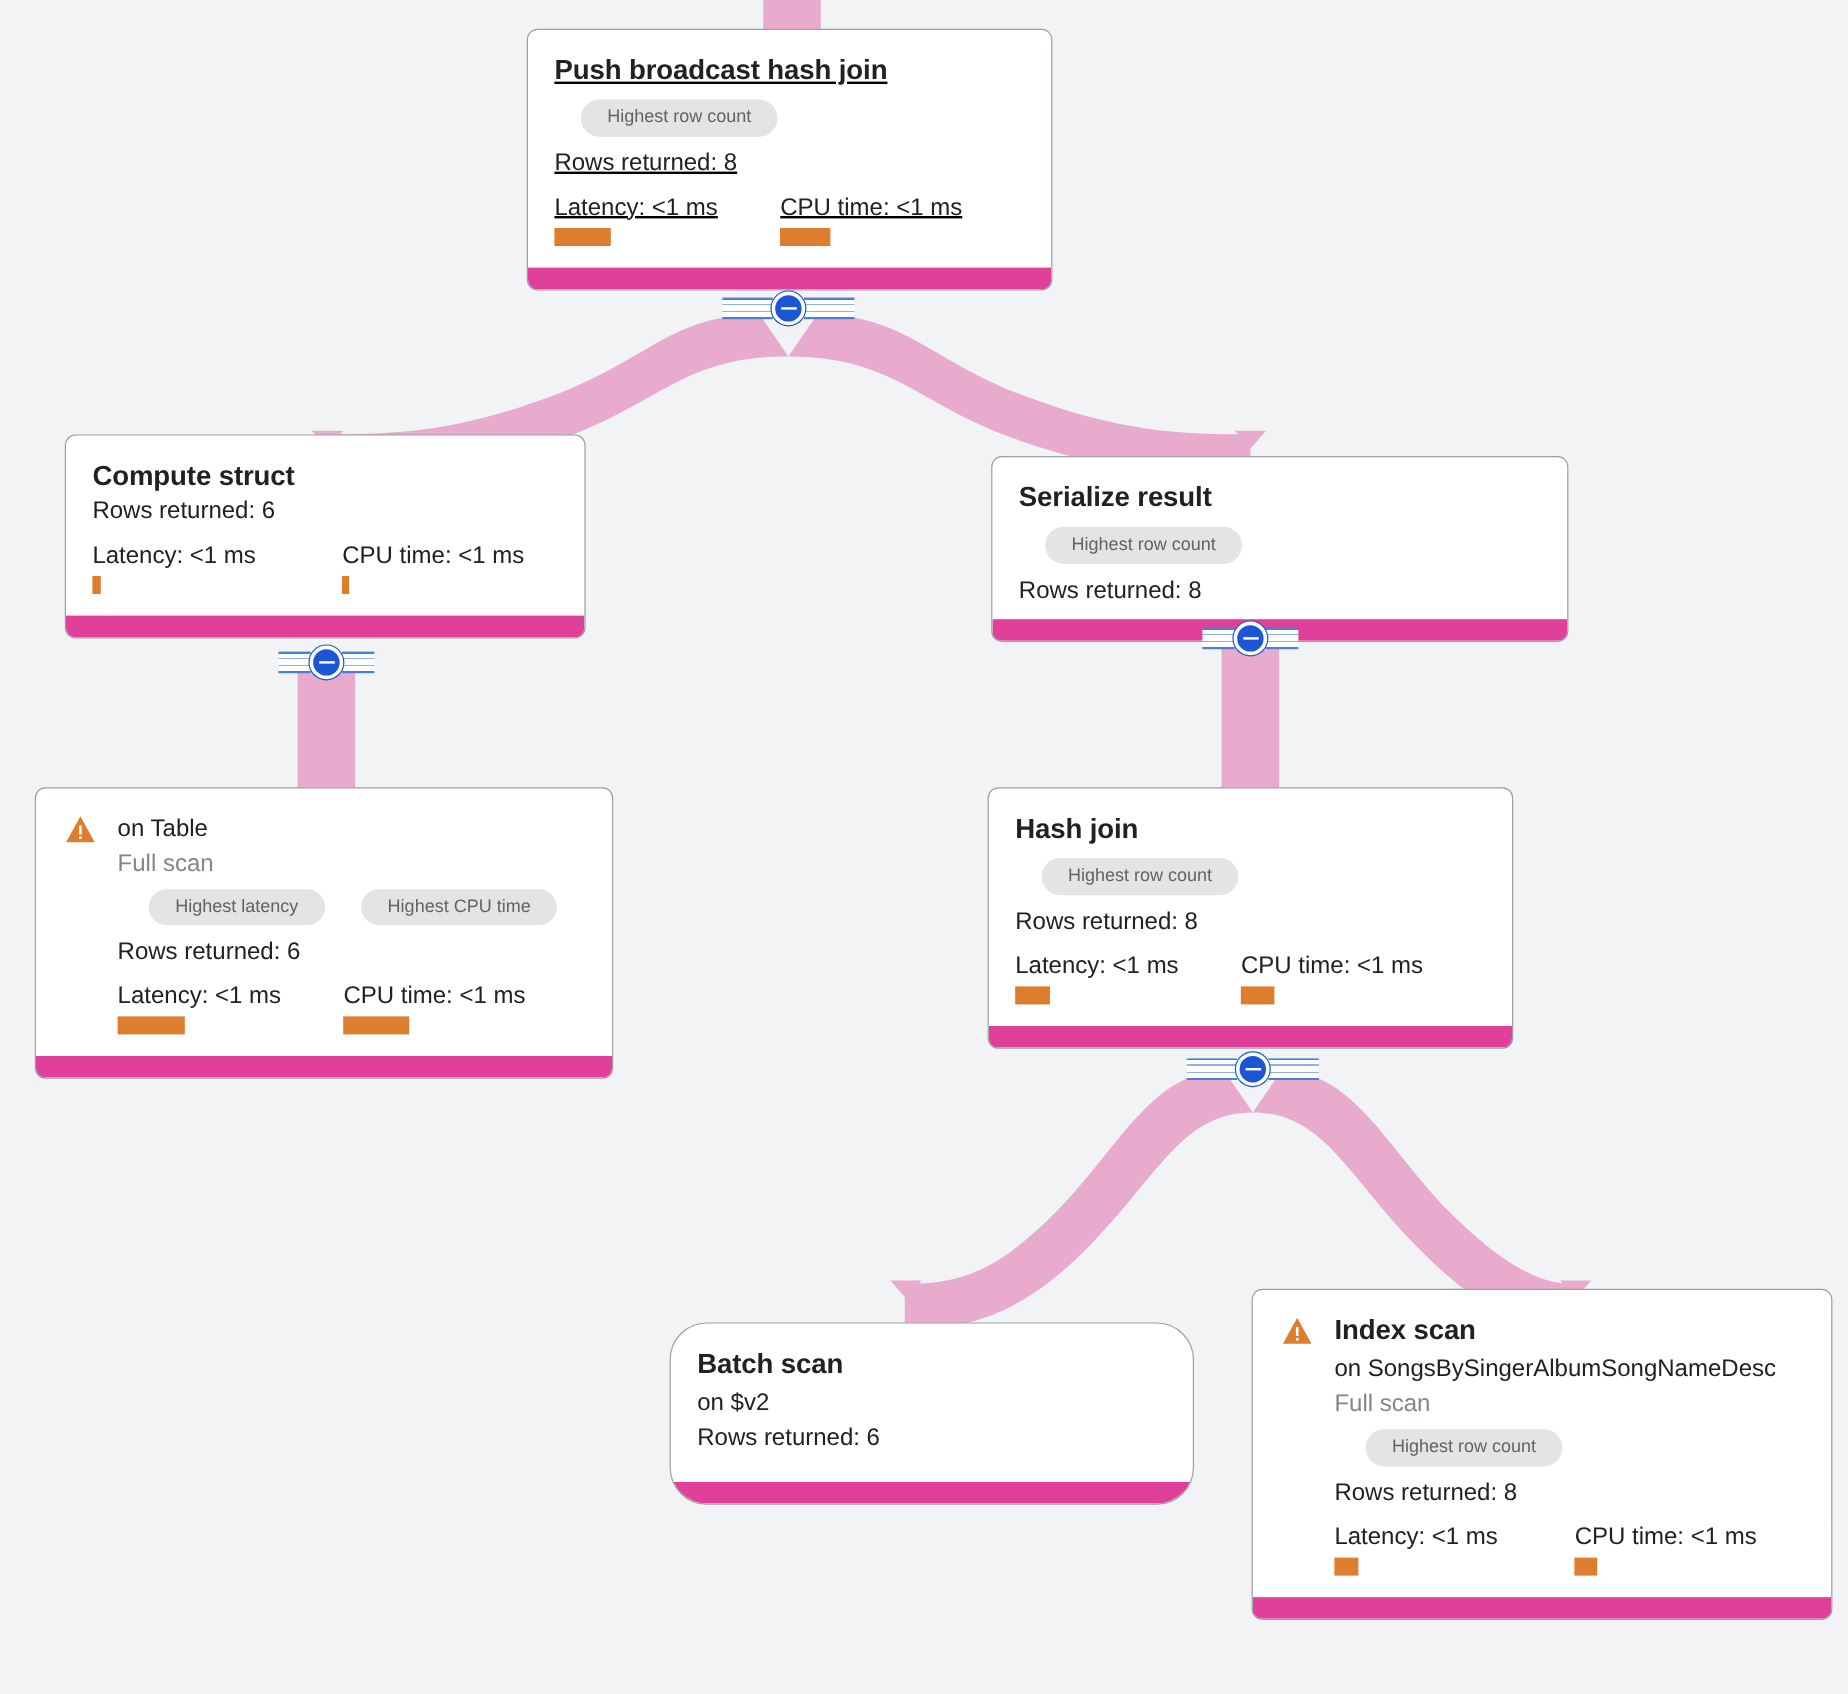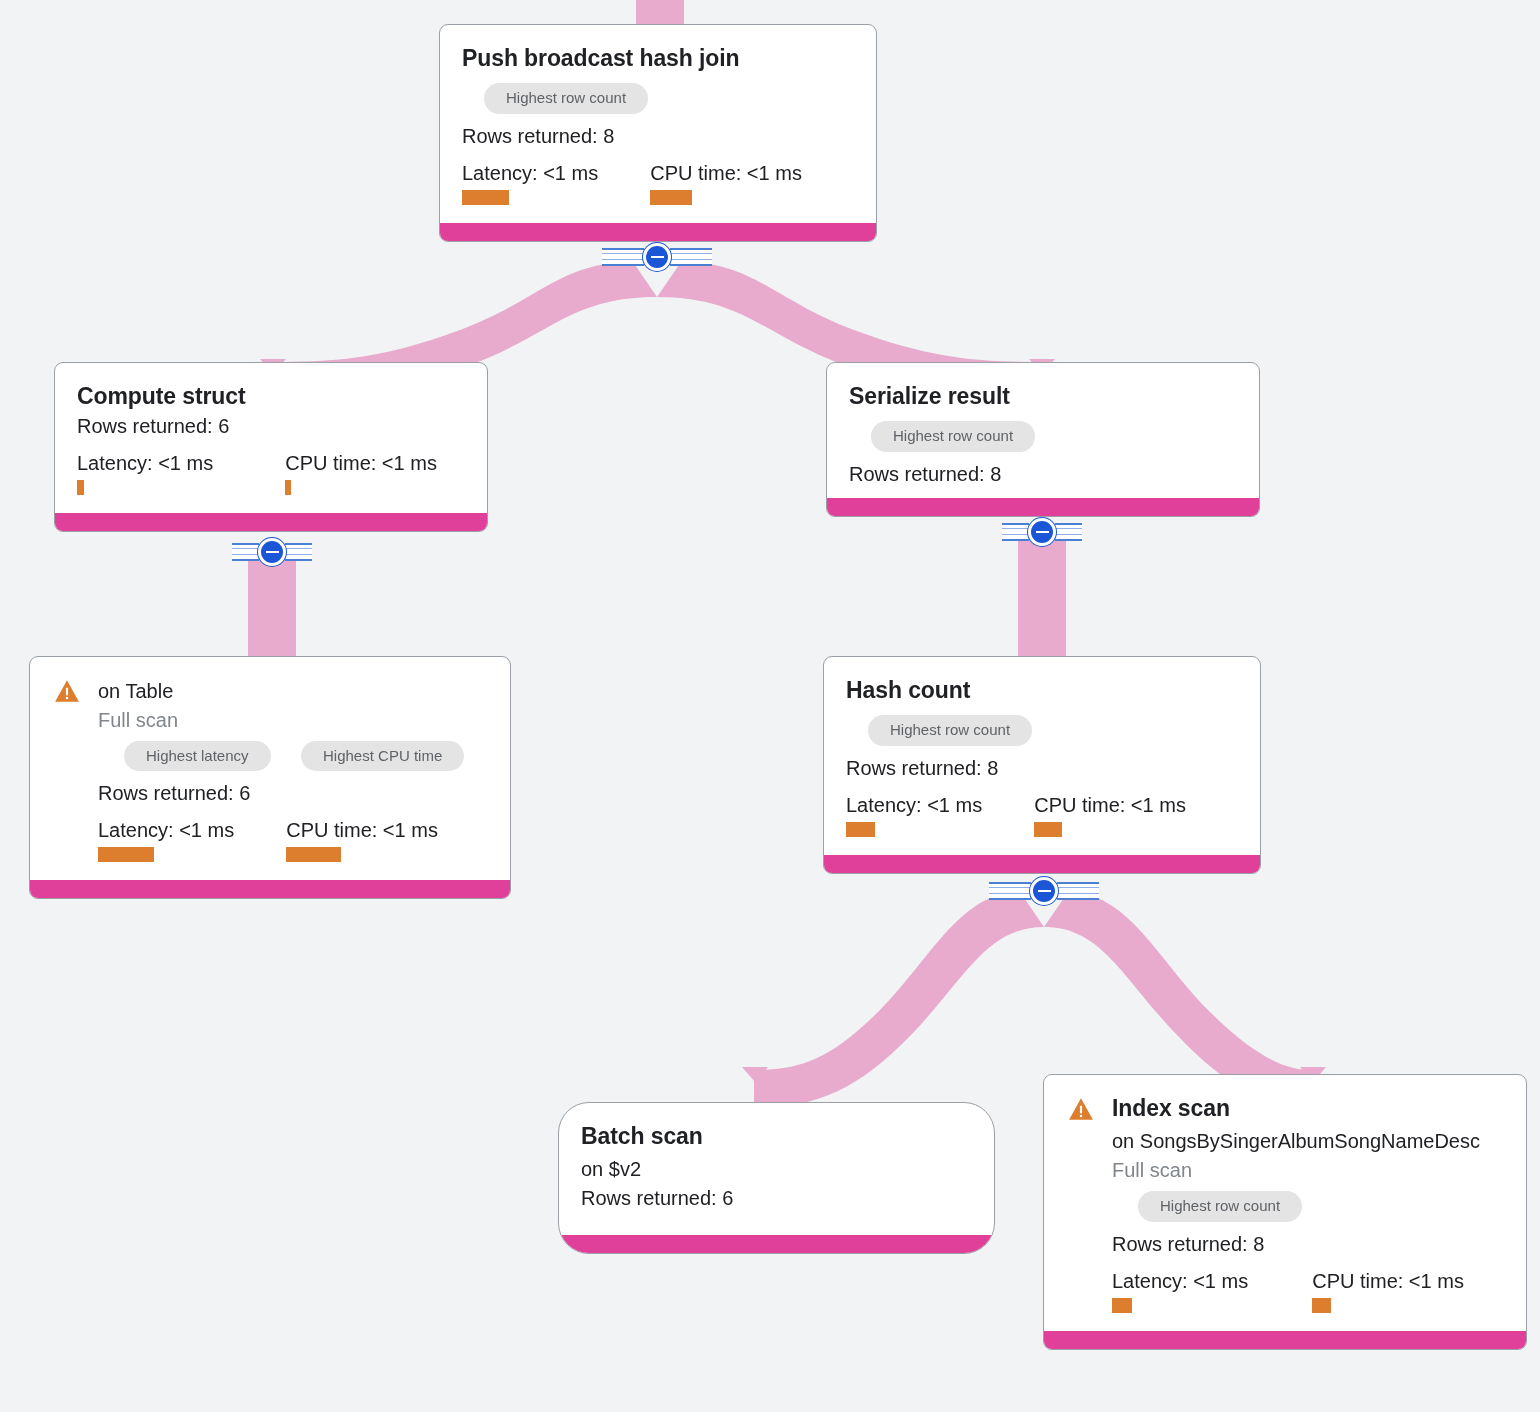--- a/index.html
+++ b/index.html
@@ -199,21 +199,21 @@
 
     <path d="M 1068 892
              C 1128 892, 1158 960, 1208 1010
              C 1258 1060, 1288 1070, 1312 1070
              L 1312 1070 L 1312 1108 L 1312 1108
              C 1270 1108, 1232 1092, 1178 1036
              C 1122 978, 1102 927, 1044 927 Z" fill="#e8aacd"></path>
     <polygon points="1300,1067 1326,1067 1313,1082" fill="#e8aacd"></polygon>
   </svg>
 
-  <div class="node" style="left:439px; top:24px; width:438px;">
+  <div class="node" style="left:439px; top:24px; width:438px;text-decoration:underline;">
     <div class="node-body">
       <div class="node-title">Push broadcast hash join</div>
       <div class="badge" style="margin-left:22px;">Highest row count</div>
       <div class="rows-line">Rows returned: 8</div>
       <div class="metrics">
         <div class="metric" style="margin-right:52px;">
           <div class="metric-label">Latency: &lt;1 ms</div>
           <div class="metric-bar" style="width:47px;"></div>
         </div>
         <div class="metric">
@@ -248,21 +248,21 @@
     </div>
     <div class="node-footer"></div>
   </div>
 
   <div class="collapse-ctl" style="left:272px; top:552px; width:80px; margin-left:-40px;">
     <div class="ctl-rail left" style="width:27px;"></div>
     <div class="ctl-rail right" style="width:27px;"></div>
     <div class="ctl-circle"></div>
   </div>
 
-  <div class="node" style="left:826px; top:362px; width:434px;">
+  <div class="node" style="left:826px; top:380px; width:481px;">
     <div class="node-body" style="padding-bottom:12px;">
       <div class="node-title">Serialize result</div>
       <div class="badge" style="margin-left:22px;">Highest row count</div>
       <div class="rows-line">Rows returned: 8</div>
     </div>
     <div class="node-footer"></div>
   </div>
 
   <div class="collapse-ctl" style="left:1042px; top:532px; width:80px; margin-left:-40px;">
     <div class="ctl-rail left" style="width:27px;"></div>
@@ -291,21 +291,21 @@
           <div class="metric-label">CPU time: &lt;1 ms</div>
           <div class="metric-bar" style="width:55px;"></div>
         </div>
       </div>
     </div>
     <div class="node-footer"></div>
   </div>
 
   <div class="node" style="left:823px; top:656px; width:438px;">
     <div class="node-body">
-      <div class="node-title">Hash count</div>
+      <div class="node-title">Hash join</div>
       <div class="badge" style="margin-left:22px;">Highest row count</div>
       <div class="rows-line">Rows returned: 8</div>
       <div class="metrics">
         <div class="metric" style="margin-right:52px;">
           <div class="metric-label">Latency: &lt;1 ms</div>
           <div class="metric-bar" style="width:29px;"></div>
         </div>
         <div class="metric">
           <div class="metric-label">CPU time: &lt;1 ms</div>
           <div class="metric-bar" style="width:28px;"></div>

